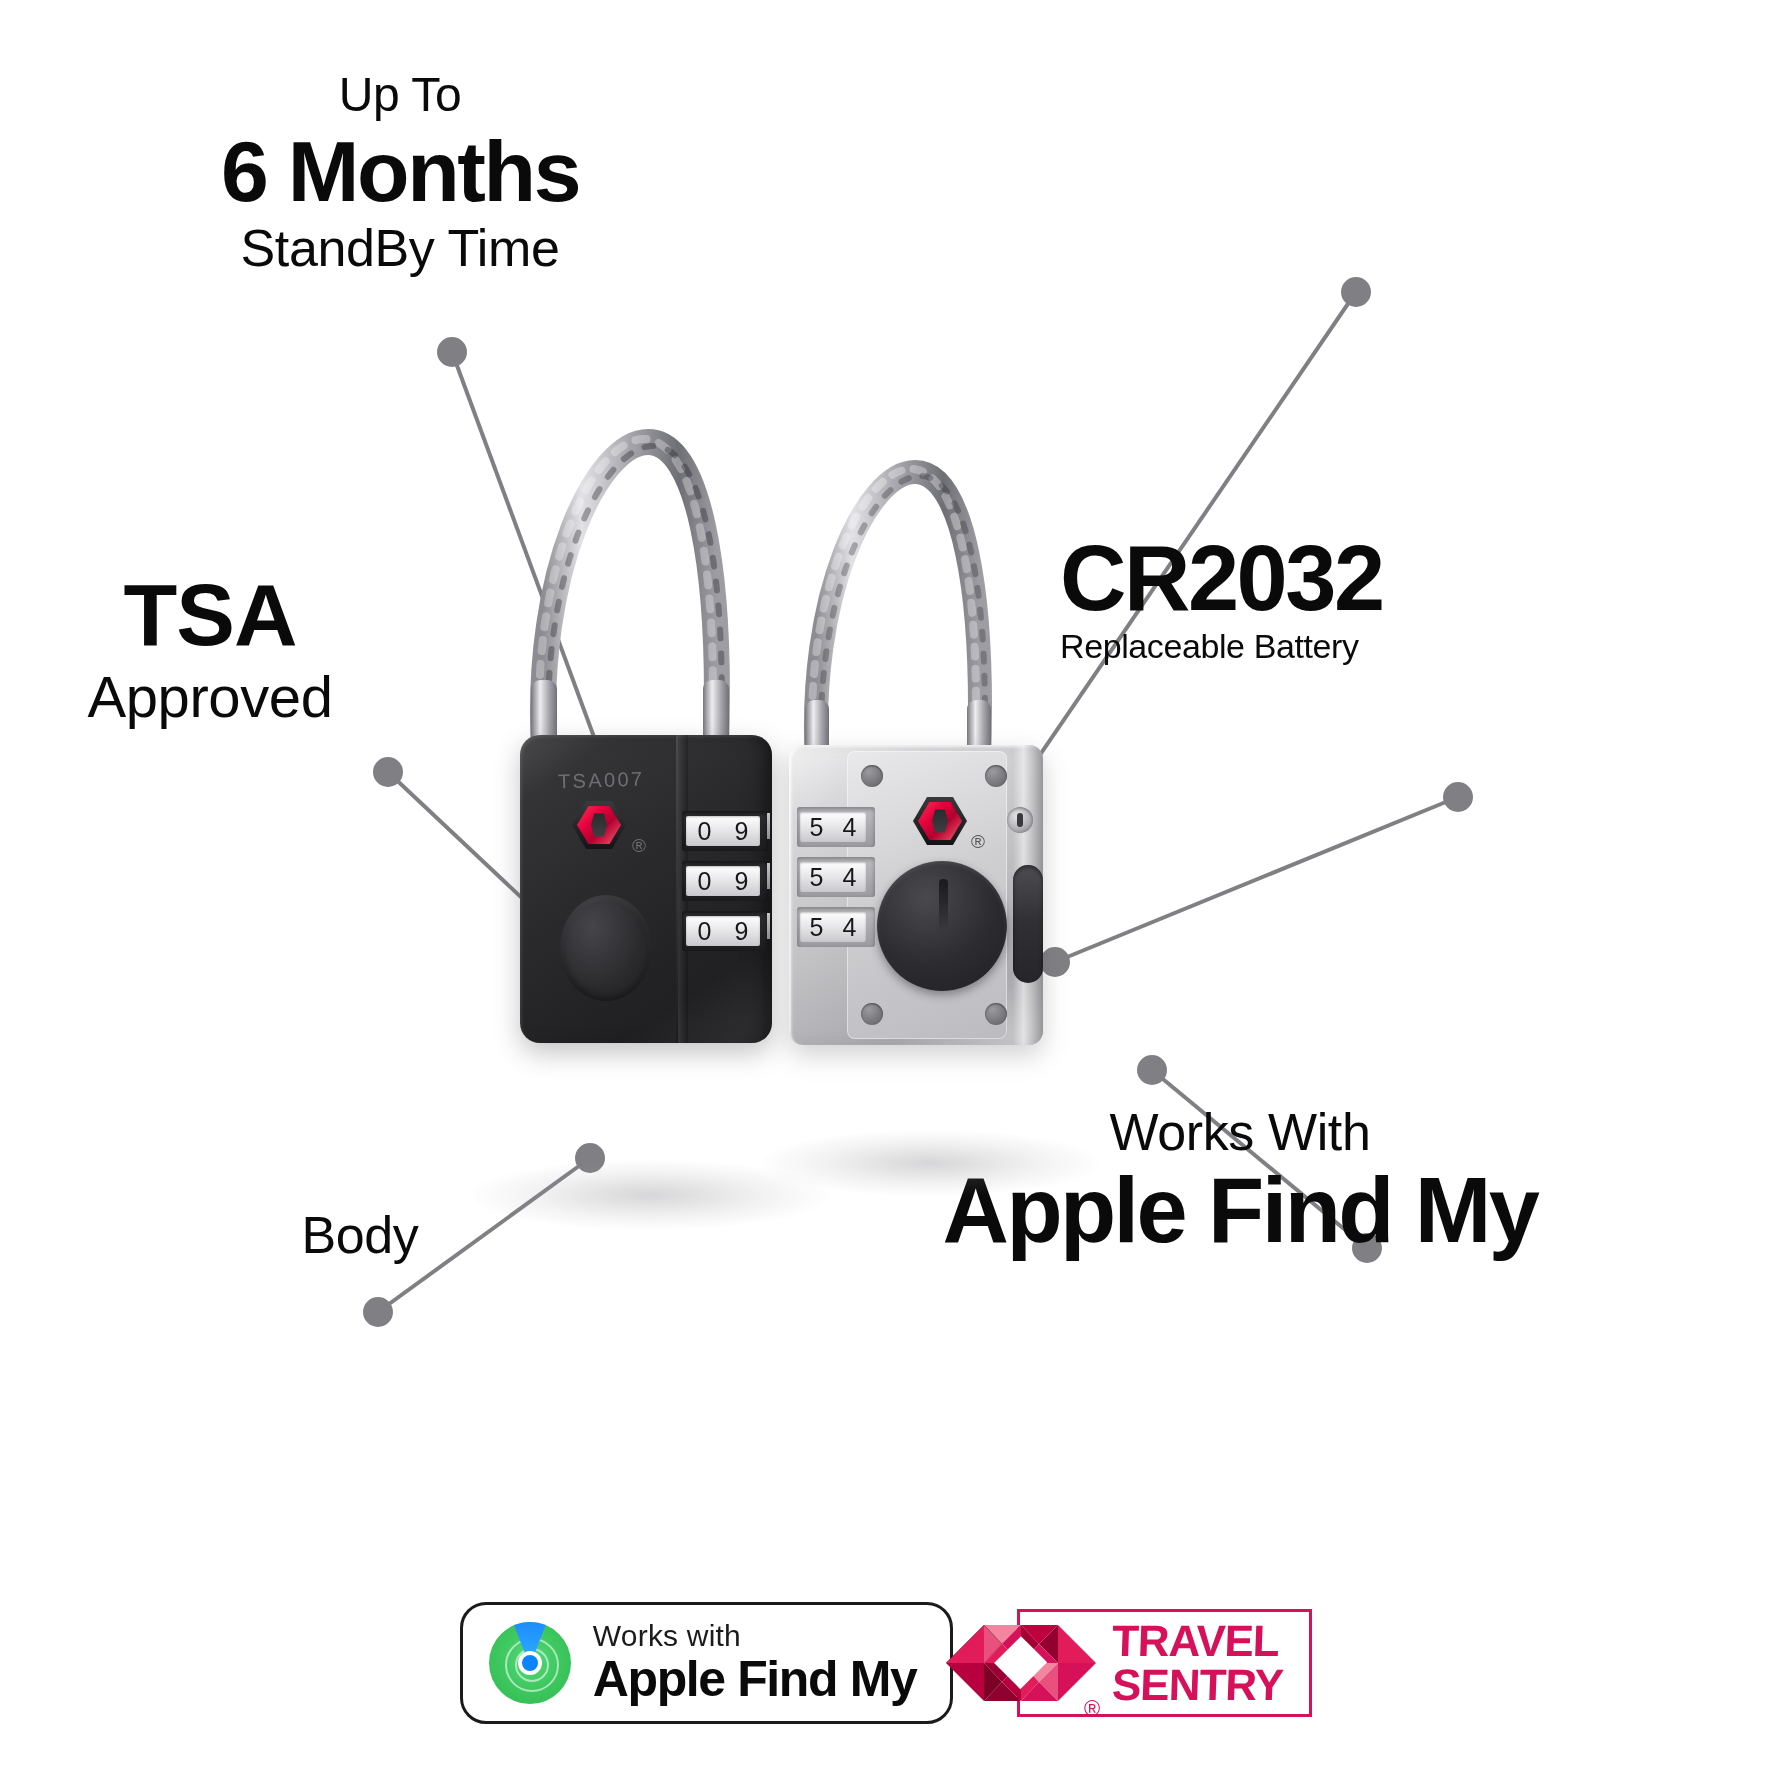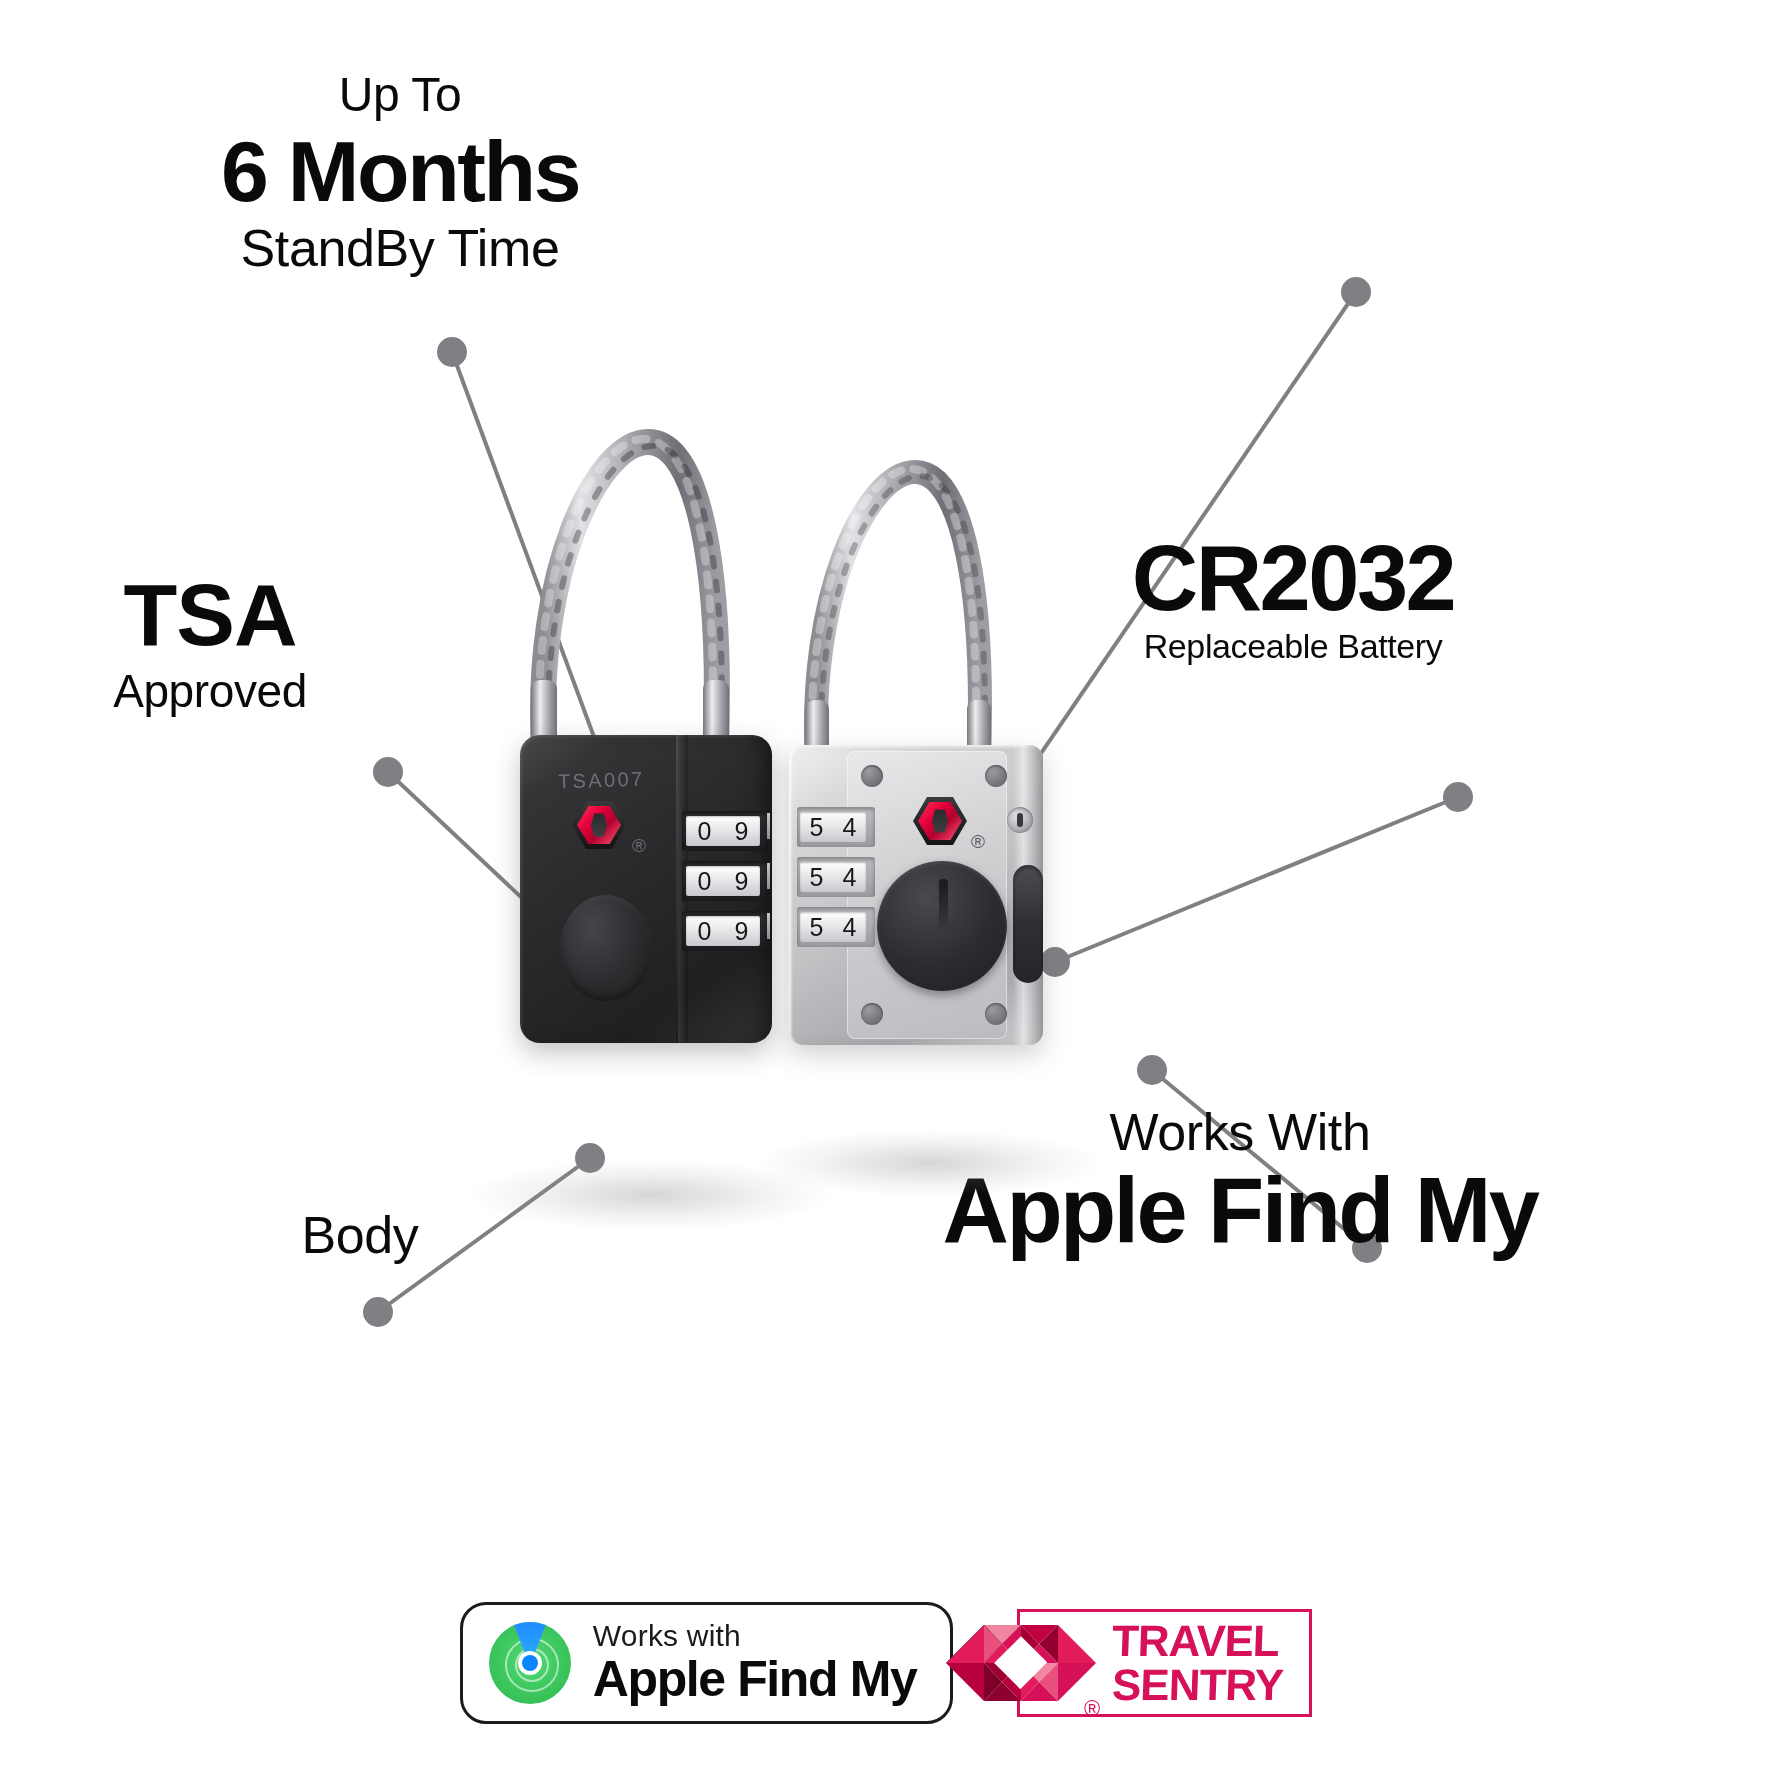--- a/index.html
+++ b/index.html
@@ -18,23 +18,23 @@
   #co-standby .c-small{font-size:48px;}
   #co-standby .c-big{font-size:86px;margin-top:6px;}
   #co-standby .c-sub{font-size:52px;margin-top:4px;}
 
   #co-ip64{left:1025px;top:98px;width:400px;text-align:center;}
   #co-ip64 .c-big{font-size:88px;letter-spacing:-2px;}
   #co-ip64 .c-sub{font-size:54px;margin-top:4px;}
 
   #co-tsa{left:60px;top:569px;width:300px;text-align:center;}
   #co-tsa .c-big{font-size:88px;letter-spacing:-1px;}
-  #co-tsa .c-sub{font-size:46px;margin-top:6px;text-align:center;}
-
-  #co-battery{left:1033px;top:530px;width:520px;text-align:center;}
+  #co-tsa .c-sub{font-size:58px;margin-top:6px;text-align:center;}
+
+  #co-battery{left:1060px;top:530px;width:520px;text-align:left;}
   #co-battery .c-big{font-size:92px;letter-spacing:-2.5px;}
   #co-battery .c-sub{font-size:34px;margin-top:2px;}
 
   #co-zinc{left:130px;top:1200px;width:460px;text-align:center;}
   #co-zinc .c-big{font-size:88px;letter-spacing:-2.4px;}
   #co-zinc .c-sub{font-size:52px;margin-top:8px;}
 
   #co-findmy{left:920px;top:1105px;width:640px;text-align:center;}
   #co-findmy .c-small{font-size:52px;}
   #co-findmy .c-big{font-size:92px;margin-top:2px;letter-spacing:-2.6px;}

